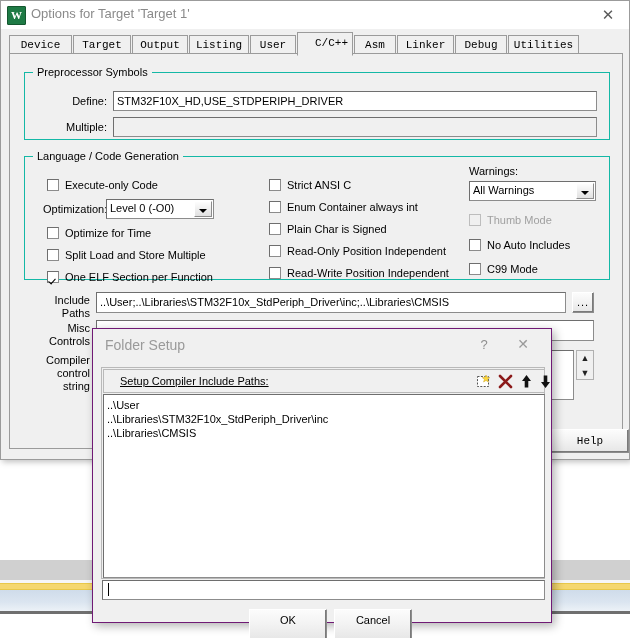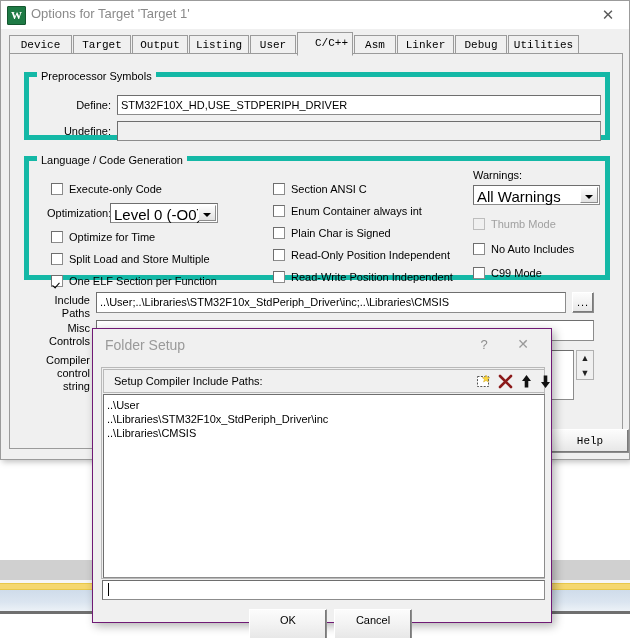--- a/index.html
+++ b/index.html
@@ -38,42 +38,42 @@
   .tab{position:absolute;top:3px;height:19px;box-sizing:border-box;
        background:#f0f0f0;border:1px solid #9b9b9b;border-bottom:none;
        font-family:"Liberation Mono","DejaVu Sans Mono",monospace;font-size:11px;
        line-height:18px;text-align:center;padding:0 4px;color:#000;}
   .tab.active{top:0;height:24px;line-height:21px;background:#f0f0f0;
        border:1px solid #9b9b9b;border-bottom:1px solid #f0f0f0;z-index:5;text-align:right;}
   #tab-panel{position:absolute;left:8px;top:52px;width:614px;height:396px;
        background:#f0f0f0;border:1px solid #9b9b9b;box-sizing:border-box;}
 
   
-  .groupbox{position:absolute;border:5px solid #14b8a6;box-sizing:border-box;}
+  .groupbox{position:absolute;border:1px solid #14b8a6;box-sizing:border-box;}
   .group-title{position:absolute;top:-7px;left:8px;background:#f0f0f0;padding:0 4px;font-size:11px;}
 
   .lbl{position:absolute;font-size:11px;color:#000;}
   .lbl.dim{color:#a0a0a0;}
   .lbl.right{text-align:right;}
 
   .textbox{position:absolute;box-sizing:border-box;background:#fff;
      border:1px solid #8c8c8c;border-top-color:#6e6e6e;border-left-color:#6e6e6e;
      font-size:11px;padding:2px 3px;line-height:14px;color:#000;overflow:hidden;white-space:nowrap;}
   .textbox.disabled{background:#f0f0f0;}
 
   
   .cb{position:absolute;width:12px;height:12px;box-sizing:border-box;background:#fff;
       border:1px solid #8c8c8c;border-top-color:#6e6e6e;border-left-color:#6e6e6e;}
   .cb.disabled{background:#f0f0f0;border-color:#bdbdbd;}
   .cb.checked:after{content:"";position:absolute;left:2px;top:5px;width:3px;height:6px;
       border:solid #000;border-width:0 1.6px 1.6px 0;transform:rotate(42deg);}
 
   
   .combo{position:absolute;box-sizing:border-box;background:#fff;border:1px solid #8c8c8c;
-      border-top-color:#6e6e6e;border-left-color:#6e6e6e;font-size:15px;}
+      border-top-color:#6e6e6e;border-left-color:#6e6e6e;font-size:11px;}
   .combo .ctext{position:absolute;left:3px;top:2px;}
   .combo .carrow{position:absolute;right:1px;top:1px;bottom:1px;width:16px;
       background:linear-gradient(180deg,#fdfdfd,#e1e1e1);border:1px solid #fff;
       border-right-color:#8c8c8c;border-bottom-color:#8c8c8c;}
   .combo .carrow:after{content:"";position:absolute;left:4px;top:7px;
       border-left:4px solid transparent;border-right:4px solid transparent;border-top:4px solid #000;}
 
   
   .btn{position:absolute;box-sizing:border-box;
       background:linear-gradient(180deg,#fcfcfc 0%,#f3f3f3 45%,#e6e6e6 100%);
@@ -89,21 +89,21 @@
       background:#f0f0f0;border:1px solid #701a75;box-sizing:border-box;
       box-shadow:3px 3px 9px rgba(0,0,0,.3);}
   #fd-title{position:absolute;left:12px;top:8px;font-size:14px;color:#9a9a9a;}
   #fd-help{position:absolute;left:383px;top:8px;font-size:13px;color:#8e8e8e;text-align:center;width:16px;}
   #fd-close{position:absolute;left:418px;top:6px;width:24px;height:18px;text-align:center;
       font-size:14px;color:#9a9a9a;line-height:18px;}
   #fd-body{position:absolute;left:8px;top:38px;width:444px;height:212px;
       background:#f0f0f0;border:1px solid #b9b9b9;box-sizing:border-box;}
   #fd-toolbar{position:absolute;left:1px;top:1px;width:442px;height:24px;
       background:#f0f0f0;border:1px solid #b9b9b9;box-sizing:border-box;}
-  #fd-toolbar .tlabel{position:absolute;left:10px;top:5px;font-size:11px;}
+  #fd-toolbar .tlabel{position:absolute;left:16px;top:5px;font-size:11px;text-decoration:underline;}
   .tool{position:absolute;top:2px;width:19px;height:19px;box-sizing:border-box;}
   #fd-list{position:absolute;left:1px;top:26px;width:442px;height:184px;
       background:#fff;border:1px solid #8c8c8c;border-top-color:#6e6e6e;border-left-color:#6e6e6e;
       box-sizing:border-box;padding:3px 3px;overflow:hidden;}
   .path-row{font-size:11px;line-height:14px;white-space:nowrap;}
   #fd-caret{position:absolute;left:5px;top:2px;width:1px;height:13px;background:#000;}
   #fd-okcancel .btn{height:32px;}
 </style>
 </head>
 <body>
@@ -136,21 +136,21 @@
     <div class="tab" style="left:446px;width:52px">Debug</div>
     <div class="tab" style="left:499px;width:71px">Utilities</div>
   </div>
 
   <div id="tab-panel">
 
     <div class="groupbox" style="left:14px;top:18px;width:586px;height:68px">
       <div class="group-title">Preprocessor Symbols</div>
       <div class="lbl right" style="left:10px;top:22px;width:72px">Define:</div>
       <div class="textbox" style="left:88px;top:18px;width:484px;height:20px">STM32F10X_HD,USE_STDPERIPH_DRIVER</div>
-      <div class="lbl right" style="left:10px;top:48px;width:72px">Undefine:</div>
+      <div class="lbl right" style="left:10px;top:48px;width:72px">Multiple:</div>
       <div class="textbox disabled" style="left:88px;top:44px;width:484px;height:20px"></div>
     </div>
 
     <div class="groupbox" style="left:14px;top:102px;width:586px;height:124px">
       <div class="group-title">Language / Code Generation</div>
 
       <div class="cb" style="left:22px;top:22px"></div>
       <div class="lbl" style="left:40px;top:22px">Execute-only Code</div>
 
       <div class="lbl" style="left:18px;top:46px">Optimization:</div>
@@ -162,21 +162,21 @@
       <div class="cb" style="left:22px;top:70px"></div>
       <div class="lbl" style="left:40px;top:70px">Optimize for Time</div>
 
       <div class="cb" style="left:22px;top:92px"></div>
       <div class="lbl" style="left:40px;top:92px">Split Load and Store Multiple</div>
 
       <div class="cb checked" style="left:22px;top:114px"></div>
       <div class="lbl" style="left:40px;top:114px">One ELF Section per Function</div>
 
       <div class="cb" style="left:244px;top:22px"></div>
-      <div class="lbl" style="left:262px;top:22px">Section ANSI C</div>
+      <div class="lbl" style="left:262px;top:22px">Strict ANSI C</div>
 
       <div class="cb" style="left:244px;top:44px"></div>
       <div class="lbl" style="left:262px;top:44px">Enum Container always int</div>
 
       <div class="cb" style="left:244px;top:66px"></div>
       <div class="lbl" style="left:262px;top:66px">Plain Char is Signed</div>
 
       <div class="cb" style="left:244px;top:88px"></div>
       <div class="lbl" style="left:262px;top:88px">Read-Only Position Independent</div>
 

